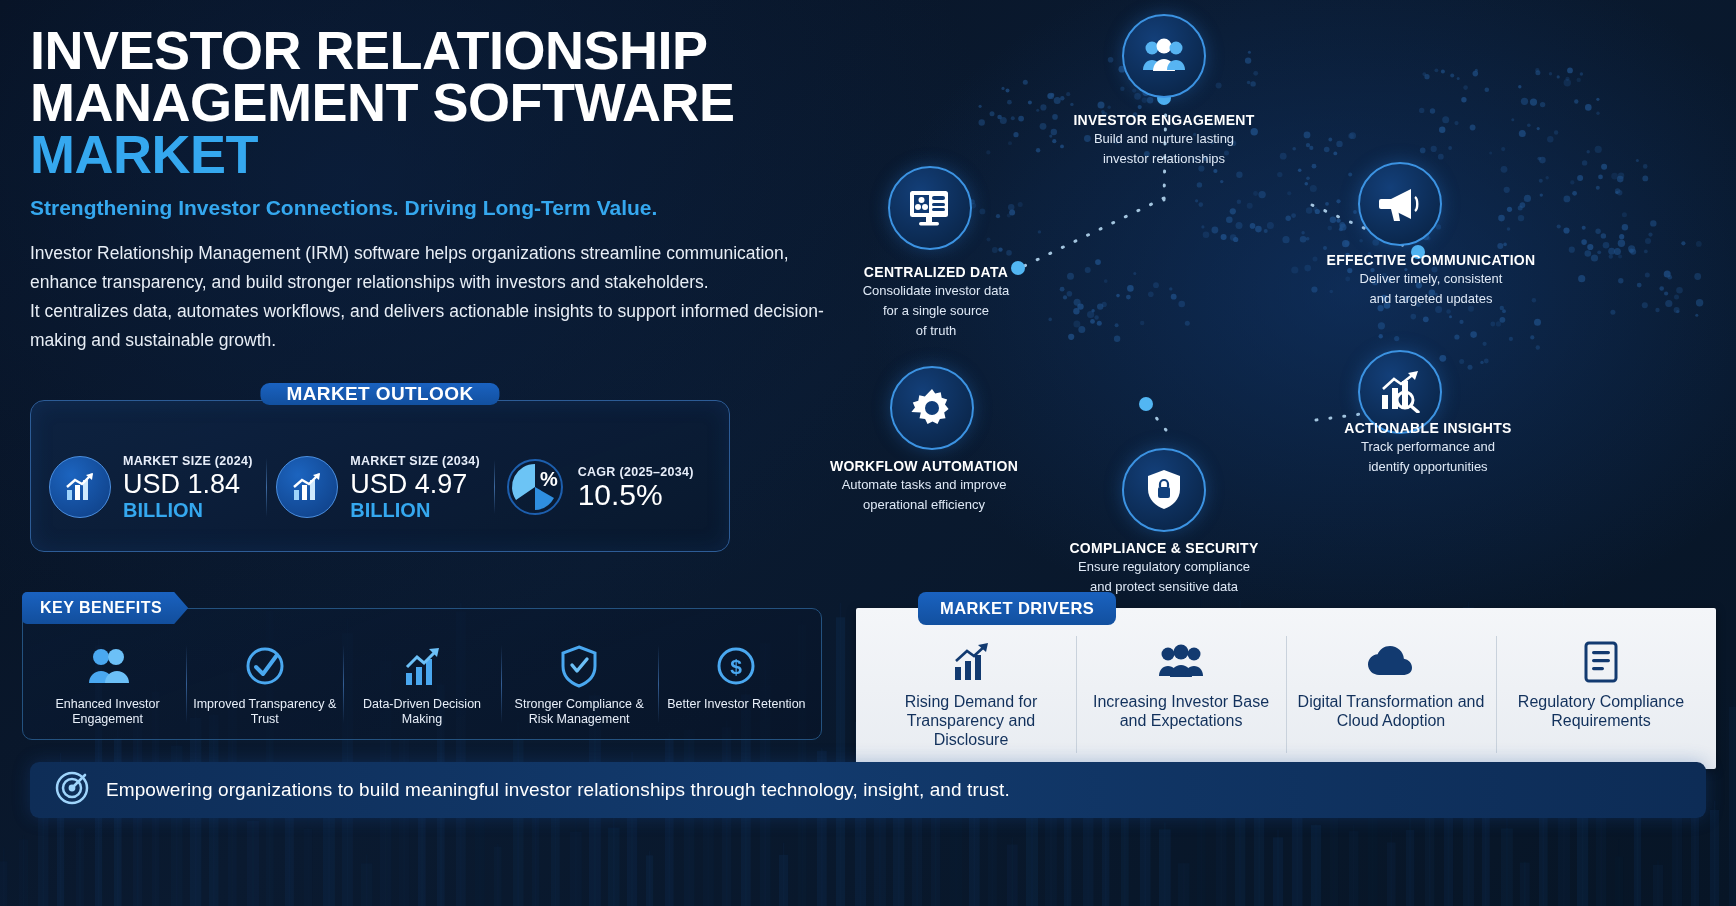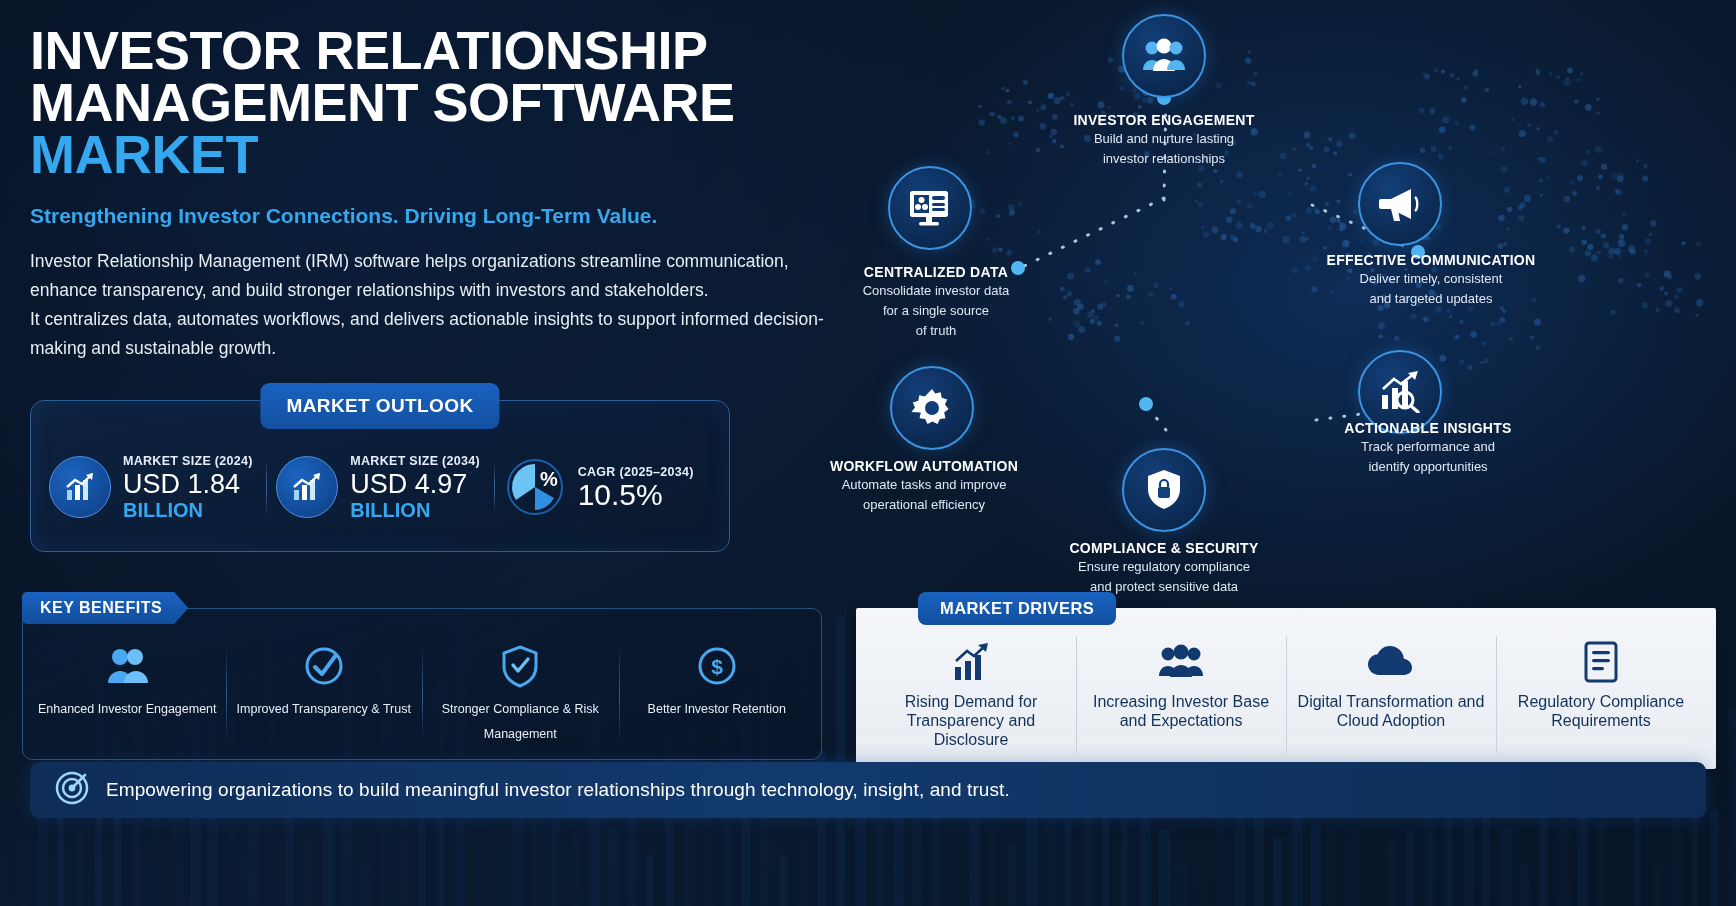--- a/index.html
+++ b/index.html
@@ -23,37 +23,37 @@
   .bars { position:absolute; bottom:0; left:0; width:100%; height:360px; opacity:.45; }
 
   
   .left { position:absolute; left:30px; top:24px; width:800px; }
   h1.title {
     font-size:54px; line-height:52px; font-weight:bold;
     letter-spacing:-0.5px; color:#ffffff; text-transform:uppercase;
   }
   h1.title .accent { color:#35a8ef; display:block; }
   .subtitle {
-    color:#35a8ef; font-size:21px; font-weight:bold; margin-top:24px;
+    color:#35a8ef; font-size:21px; font-weight:bold; margin-top:16px;
   }
   .intro { margin-top:19px; font-size:17.5px; line-height:29px; color:#e8eef6; }
   .intro p + p { margin-top:0px; }
 
   
   .outlook-wrap { position:absolute; left:30px; top:400px; width:700px; }
   .panel {
     position:relative; border:1px solid #2d5c96; border-radius:14px;
     background:linear-gradient(160deg, rgba(14,35,66,.95), rgba(9,24,46,.92));
     height:152px; box-shadow:0 0 22px rgba(30,90,170,.18) inset;
   }
   .chip {
     position:absolute; top:-18px; left:50%; transform:translateX(-50%);
     background:linear-gradient(180deg,#1a62c0,#12509f);
     color:#fff; font-weight:bold; font-size:19px; letter-spacing:.4px;
-    padding:12px 26px; border-radius:9px; white-space:nowrap;
+    padding:0 26px; border-radius:9px; white-space:nowrap;
   }
   .stats { display:flex; height:100%; align-items:center; padding:30px 8px 8px 8px; }
   .stat { flex:1; display:flex; align-items:center; gap:12px; padding:0 10px; position:relative; }
   .stat + .stat::before {
     content:""; position:absolute; left:0; top:4px; bottom:4px; width:1px;
     background:linear-gradient(180deg,rgba(60,120,200,0),rgba(90,150,220,.65),rgba(60,120,200,0));
   }
   .stat-ico {
     width:62px; height:62px; border-radius:50%; flex:0 0 62px;
     background:radial-gradient(circle at 35% 30%, #1c64bf, #0e3d82);
@@ -80,21 +80,21 @@
     border-radius:10px; padding:30px 6px 10px 6px;
     background:linear-gradient(160deg, rgba(10,27,52,.7), rgba(8,20,40,.6));
   }
   .benefits { display:flex; }
   .benefit { flex:1; text-align:center; padding:4px 6px 2px; position:relative; }
   .benefit + .benefit::before {
     content:""; position:absolute; left:0; top:6px; bottom:6px; width:1px;
     background:linear-gradient(180deg,rgba(70,130,210,0),rgba(80,140,215,.6),rgba(70,130,210,0));
   }
   .benefit .ico { height:46px; display:flex; align-items:center; justify-content:center; }
-  .benefit .cap { margin-top:8px; font-size:12.5px; line-height:25px; color:#e9f0fa; }
+  .benefit .cap { margin-top:8px; font-size:12.5px; line-height:15px; color:#e9f0fa; }
 
   
   .hub { position:absolute; left:846px; top:0; width:890px; height:620px; }
   .node { position:absolute; width:84px; height:84px; }
   .node .circ {
     width:84px; height:84px; border-radius:50%;
     border:2px solid #3c93e2;
     background:radial-gradient(circle at 38% 30%, #123e78, #0a2category 0%, #09203f 100%);
     background:radial-gradient(circle at 38% 30%, #133f79, #08203f);
     display:flex; align-items:center; justify-content:center;
@@ -821,20 +821,32 @@
           <div class="ico">
             <svg width="44" height="44" viewBox="0 0 44 44" aria-hidden="true">
               <circle cx="22" cy="22" r="17" fill="none" stroke="#4aa8f0" stroke-width="3"></circle>
               <polyline points="13,23 20,30 34,11" fill="none" stroke="#4aa8f0" stroke-width="4" stroke-linecap="round" stroke-linejoin="round"></polyline>
             </svg>
           </div>
           <div class="cap">Improved Transparency &amp; Trust</div>
         </div>
 
 
+        <div class="benefit">
+          <div class="ico">
+            <svg width="44" height="42" viewBox="0 0 44 42" aria-hidden="true">
+              <rect x="6" y="28" width="6" height="12" fill="#4aa8f0"></rect>
+              <rect x="16" y="22" width="6" height="18" fill="#4aa8f0"></rect>
+              <rect x="26" y="14" width="6" height="26" fill="#4aa8f0"></rect>
+              <polyline points="7,22 17,12 24,18 37,5" stroke="#6cc0f7" stroke-width="3" fill="none"></polyline>
+              <polygon points="39,3 29,4 37,12" fill="#6cc0f7"></polygon>
+            </svg>
+          </div>
+          <div class="cap">Data-Driven Decision Making</div>
+        </div>
 
         <div class="benefit">
           <div class="ico">
             <svg width="42" height="44" viewBox="0 0 42 44" aria-hidden="true">
               <path d="M21 3 L37 9 v13c0 11-8 17-16 20C13 39 5 33 5 22V9z" fill="none" stroke="#4aa8f0" stroke-width="3"></path>
               <polyline points="14,21 19,27 29,15" fill="none" stroke="#6cc0f7" stroke-width="3.4" stroke-linecap="round" stroke-linejoin="round"></polyline>
             </svg>
           </div>
           <div class="cap">Stronger Compliance &amp; Risk Management</div>
         </div>

